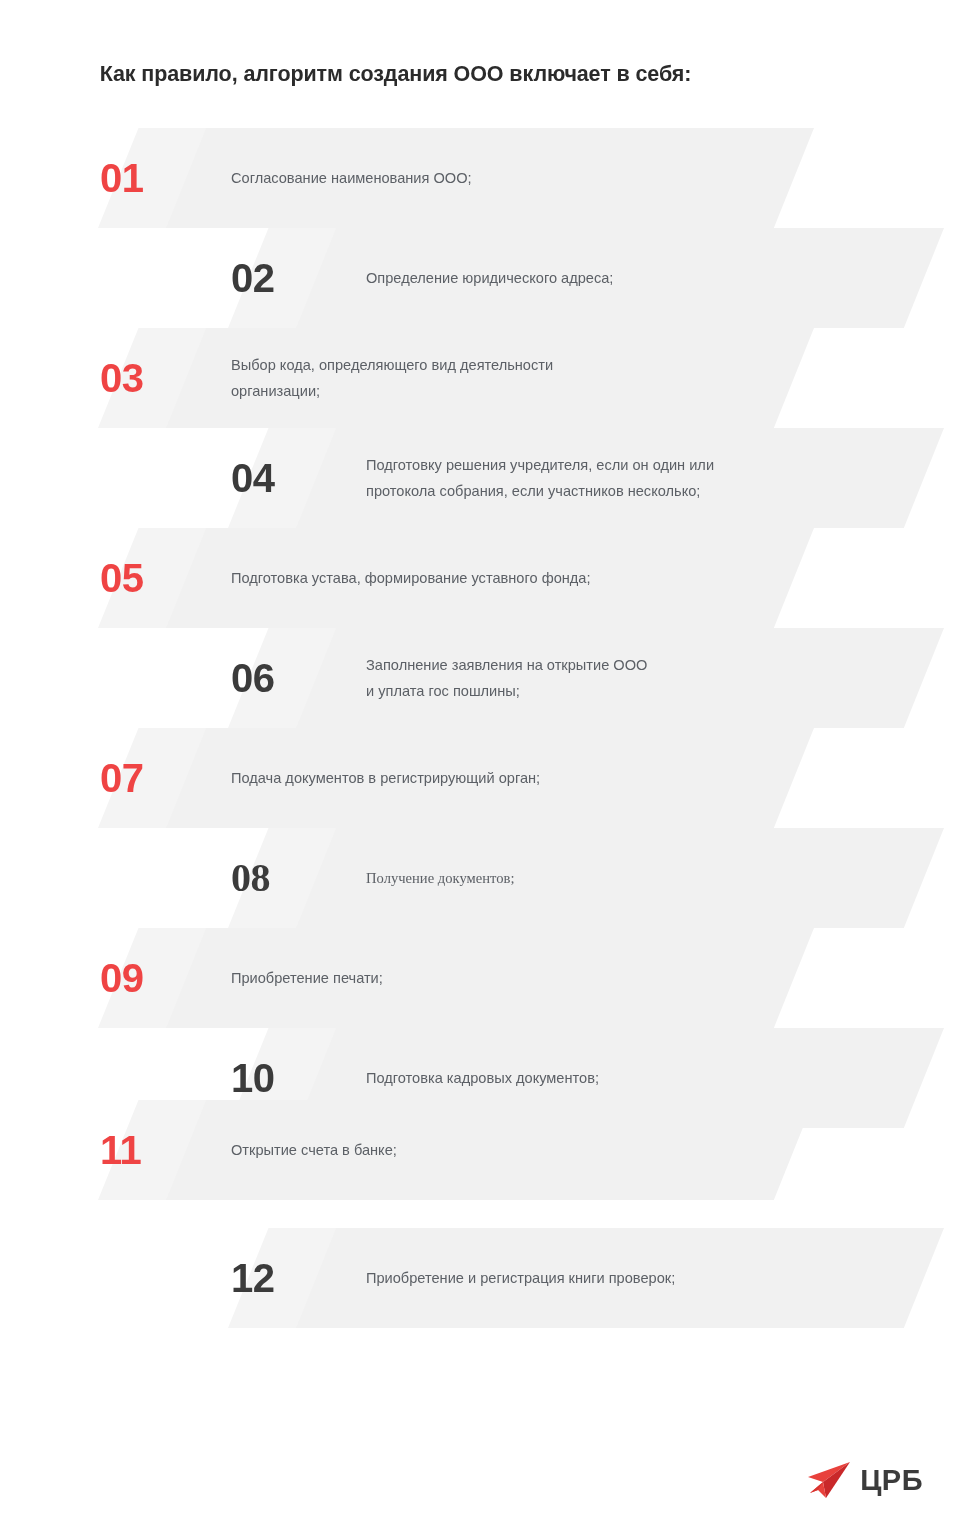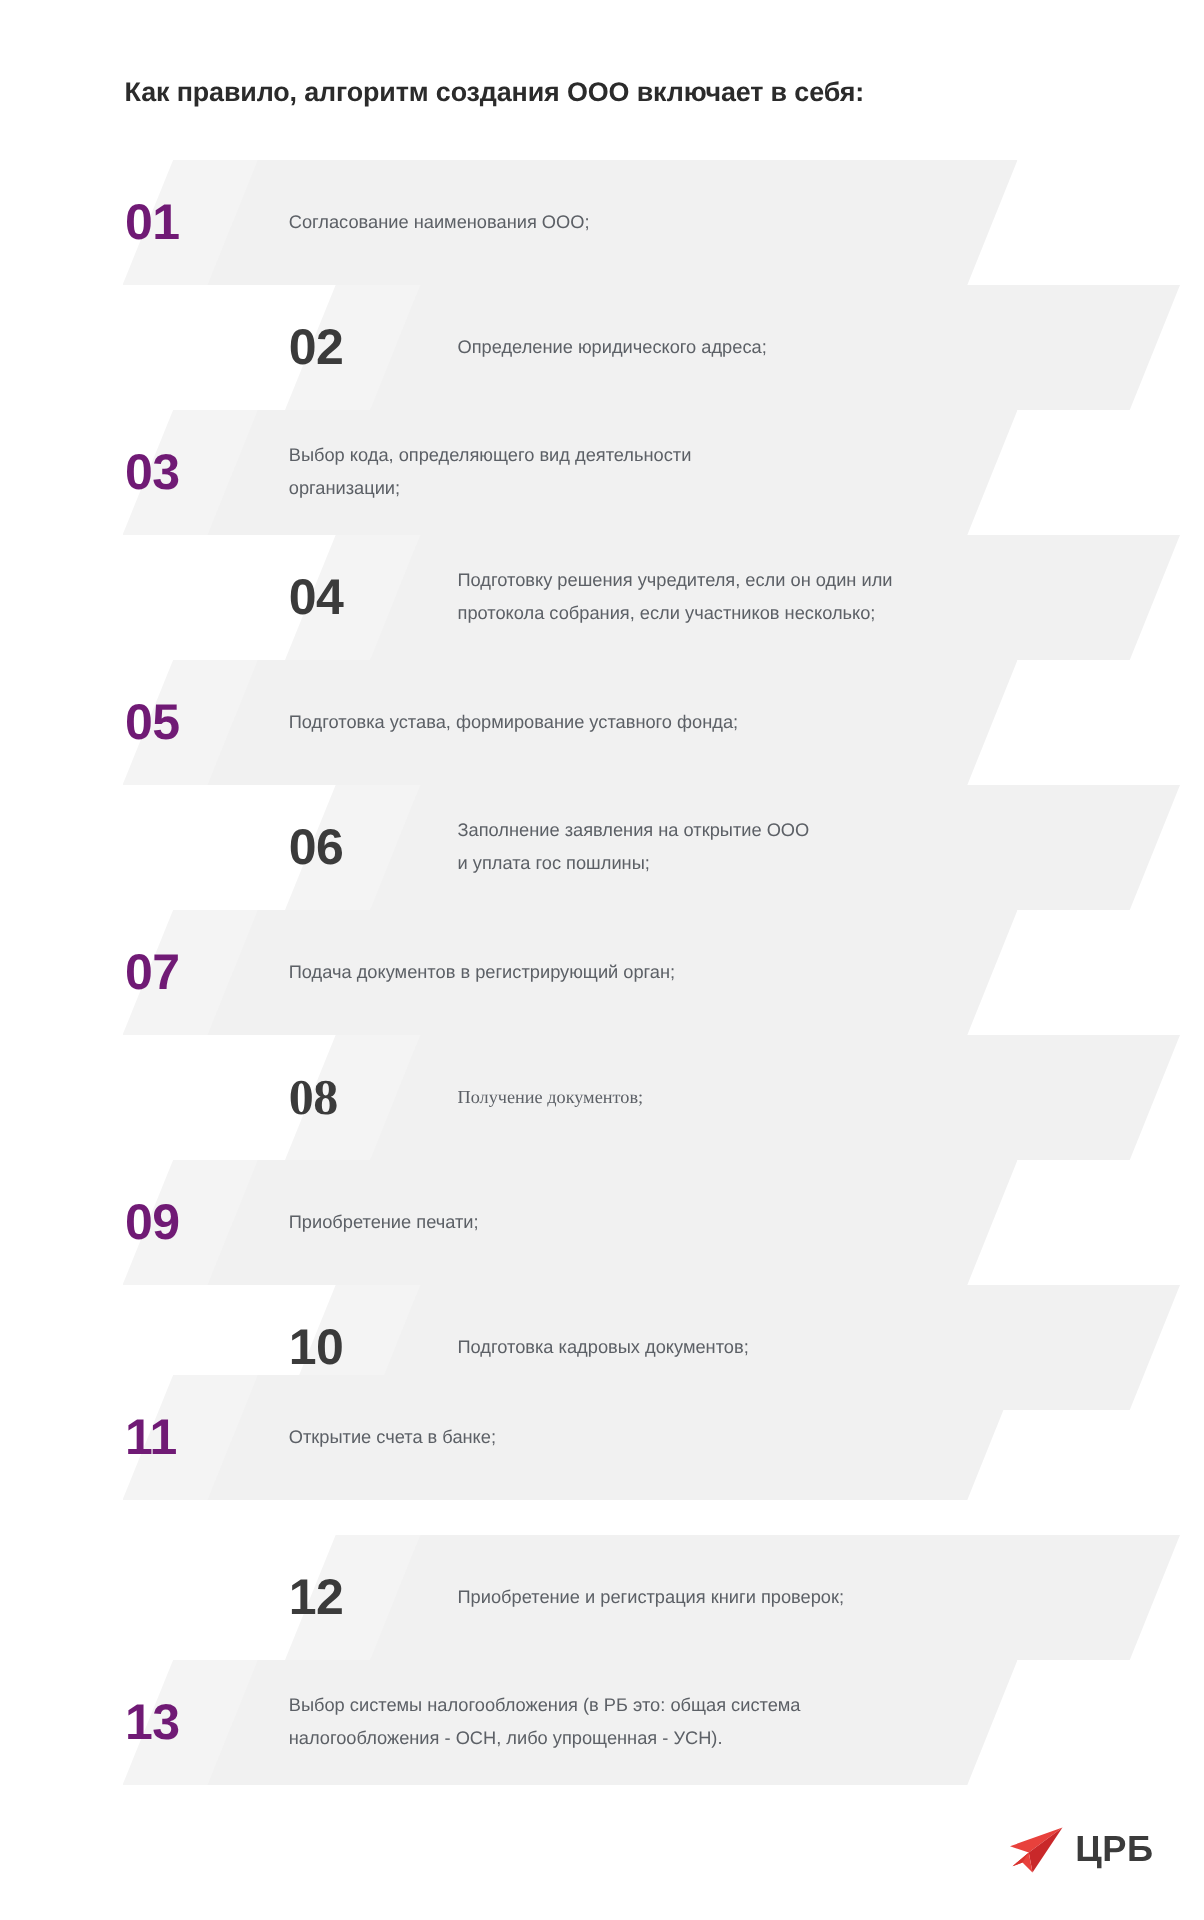--- a/index.html
+++ b/index.html
@@ -89,21 +89,21 @@
     top: 0;
     height: 100px;
     line-height: 100px;
     font-size: 40px;
     font-weight: bold;
     letter-spacing: -0.5px;
     text-align: left;
   }
   .step-row.odd .step-num {
     left: 100px;
-    color: #701a75;
+    color: #ef4444;
   }
   .step-row.even .step-num {
     left: 231px;
     color: #3b3b3b;
   }
 
   
   .step-text {
     position: absolute;
     top: 0;
@@ -220,27 +220,20 @@
       <div class="wedge"></div>
       <div class="bar"></div>
       <div class="step-num">11</div>
       <div class="step-text">Открытие счета в банке;</div>
     </div>
     <div class="step-row even" style="top: 1228px;">
       <div class="wedge"></div>
       <div class="bar"></div>
       <div class="step-num">12</div>
       <div class="step-text">Приобретение и регистрация книги проверок;</div>
-    </div>
-    <div class="step-row odd" style="top: 1328px;">
-      <div class="wedge"></div>
-      <div class="bar"></div>
-      <div class="step-num">13</div>
-      <div class="step-text">Выбор системы налогообложения (в РБ это: общая система
-налогообложения - ОСН, либо упрощенная - УСН).</div>
     </div>
   </div>
 
 <div class="logo">
   <svg class="logo-mark" viewBox="0 0 46 40">
     <polygon points="44,2 2,17 17,22" fill="#e8413c"></polygon>
     <polygon points="44,2 17,22 20,38" fill="#c9282a"></polygon>
     <polygon points="17,22 20,38 12,30 4,33" fill="#e8413c"></polygon>
     <polygon points="17,22 12,30 4,33" fill="#d8332f"></polygon>
   </svg>

